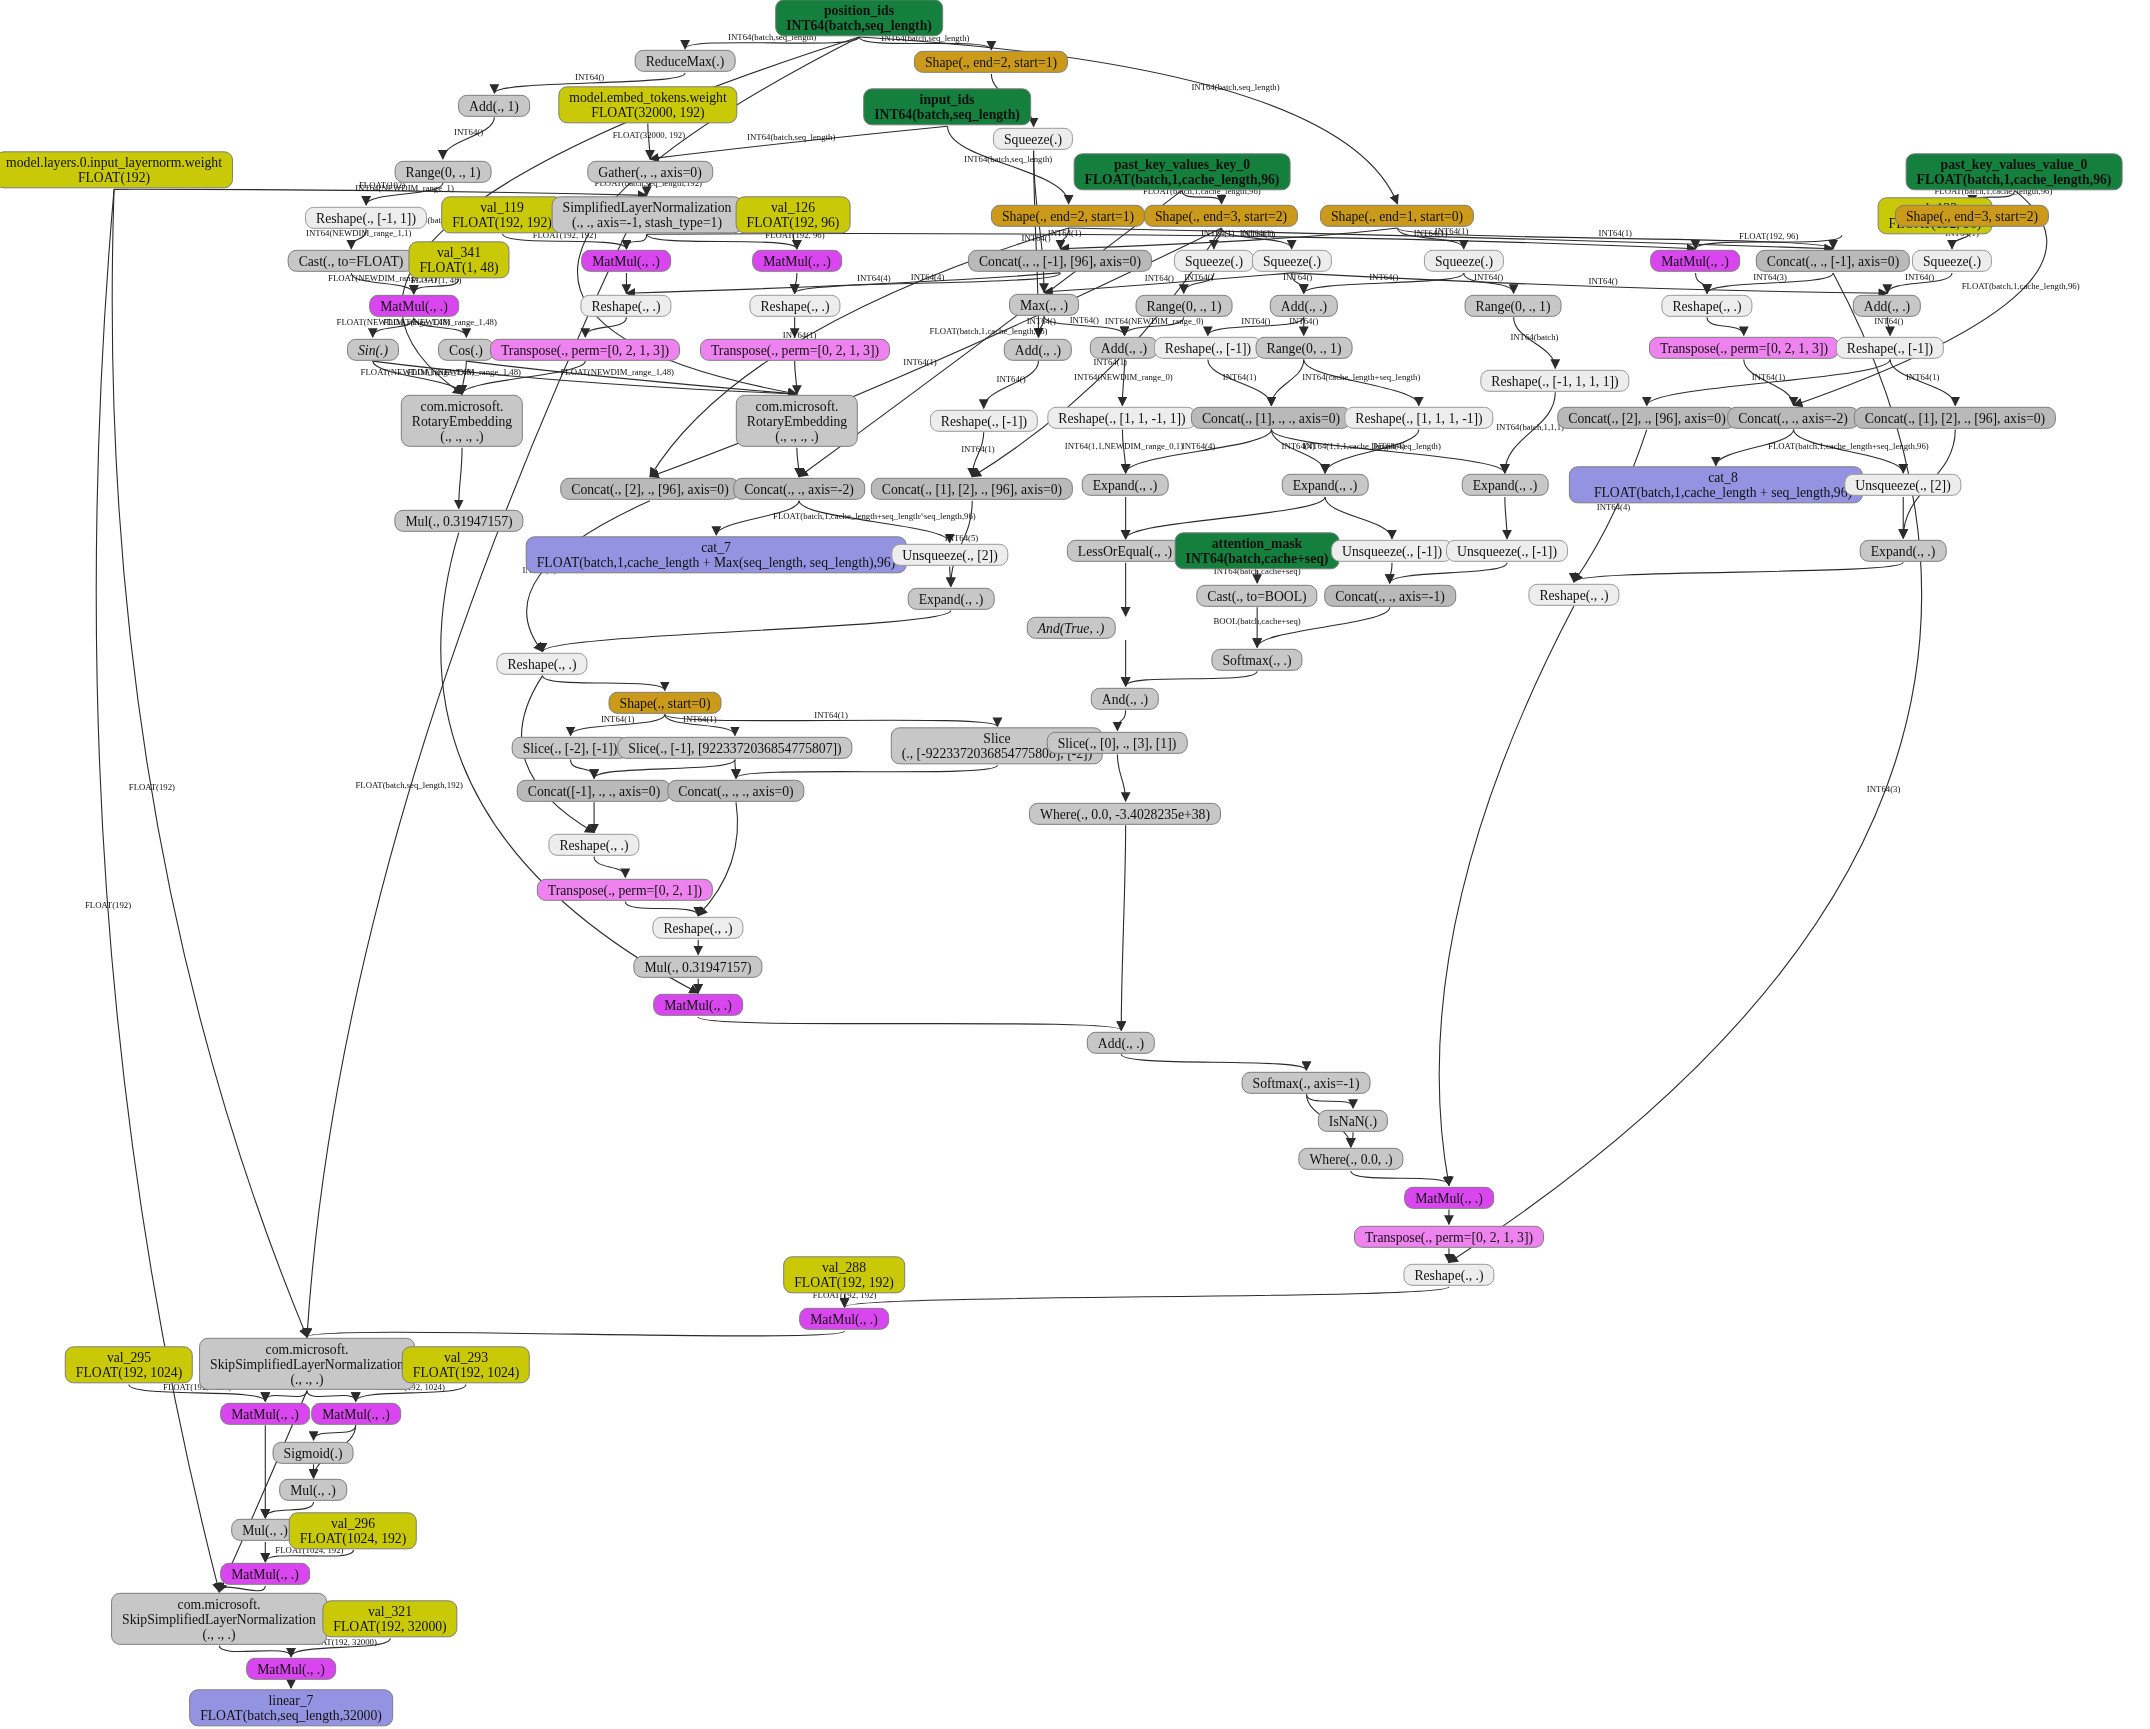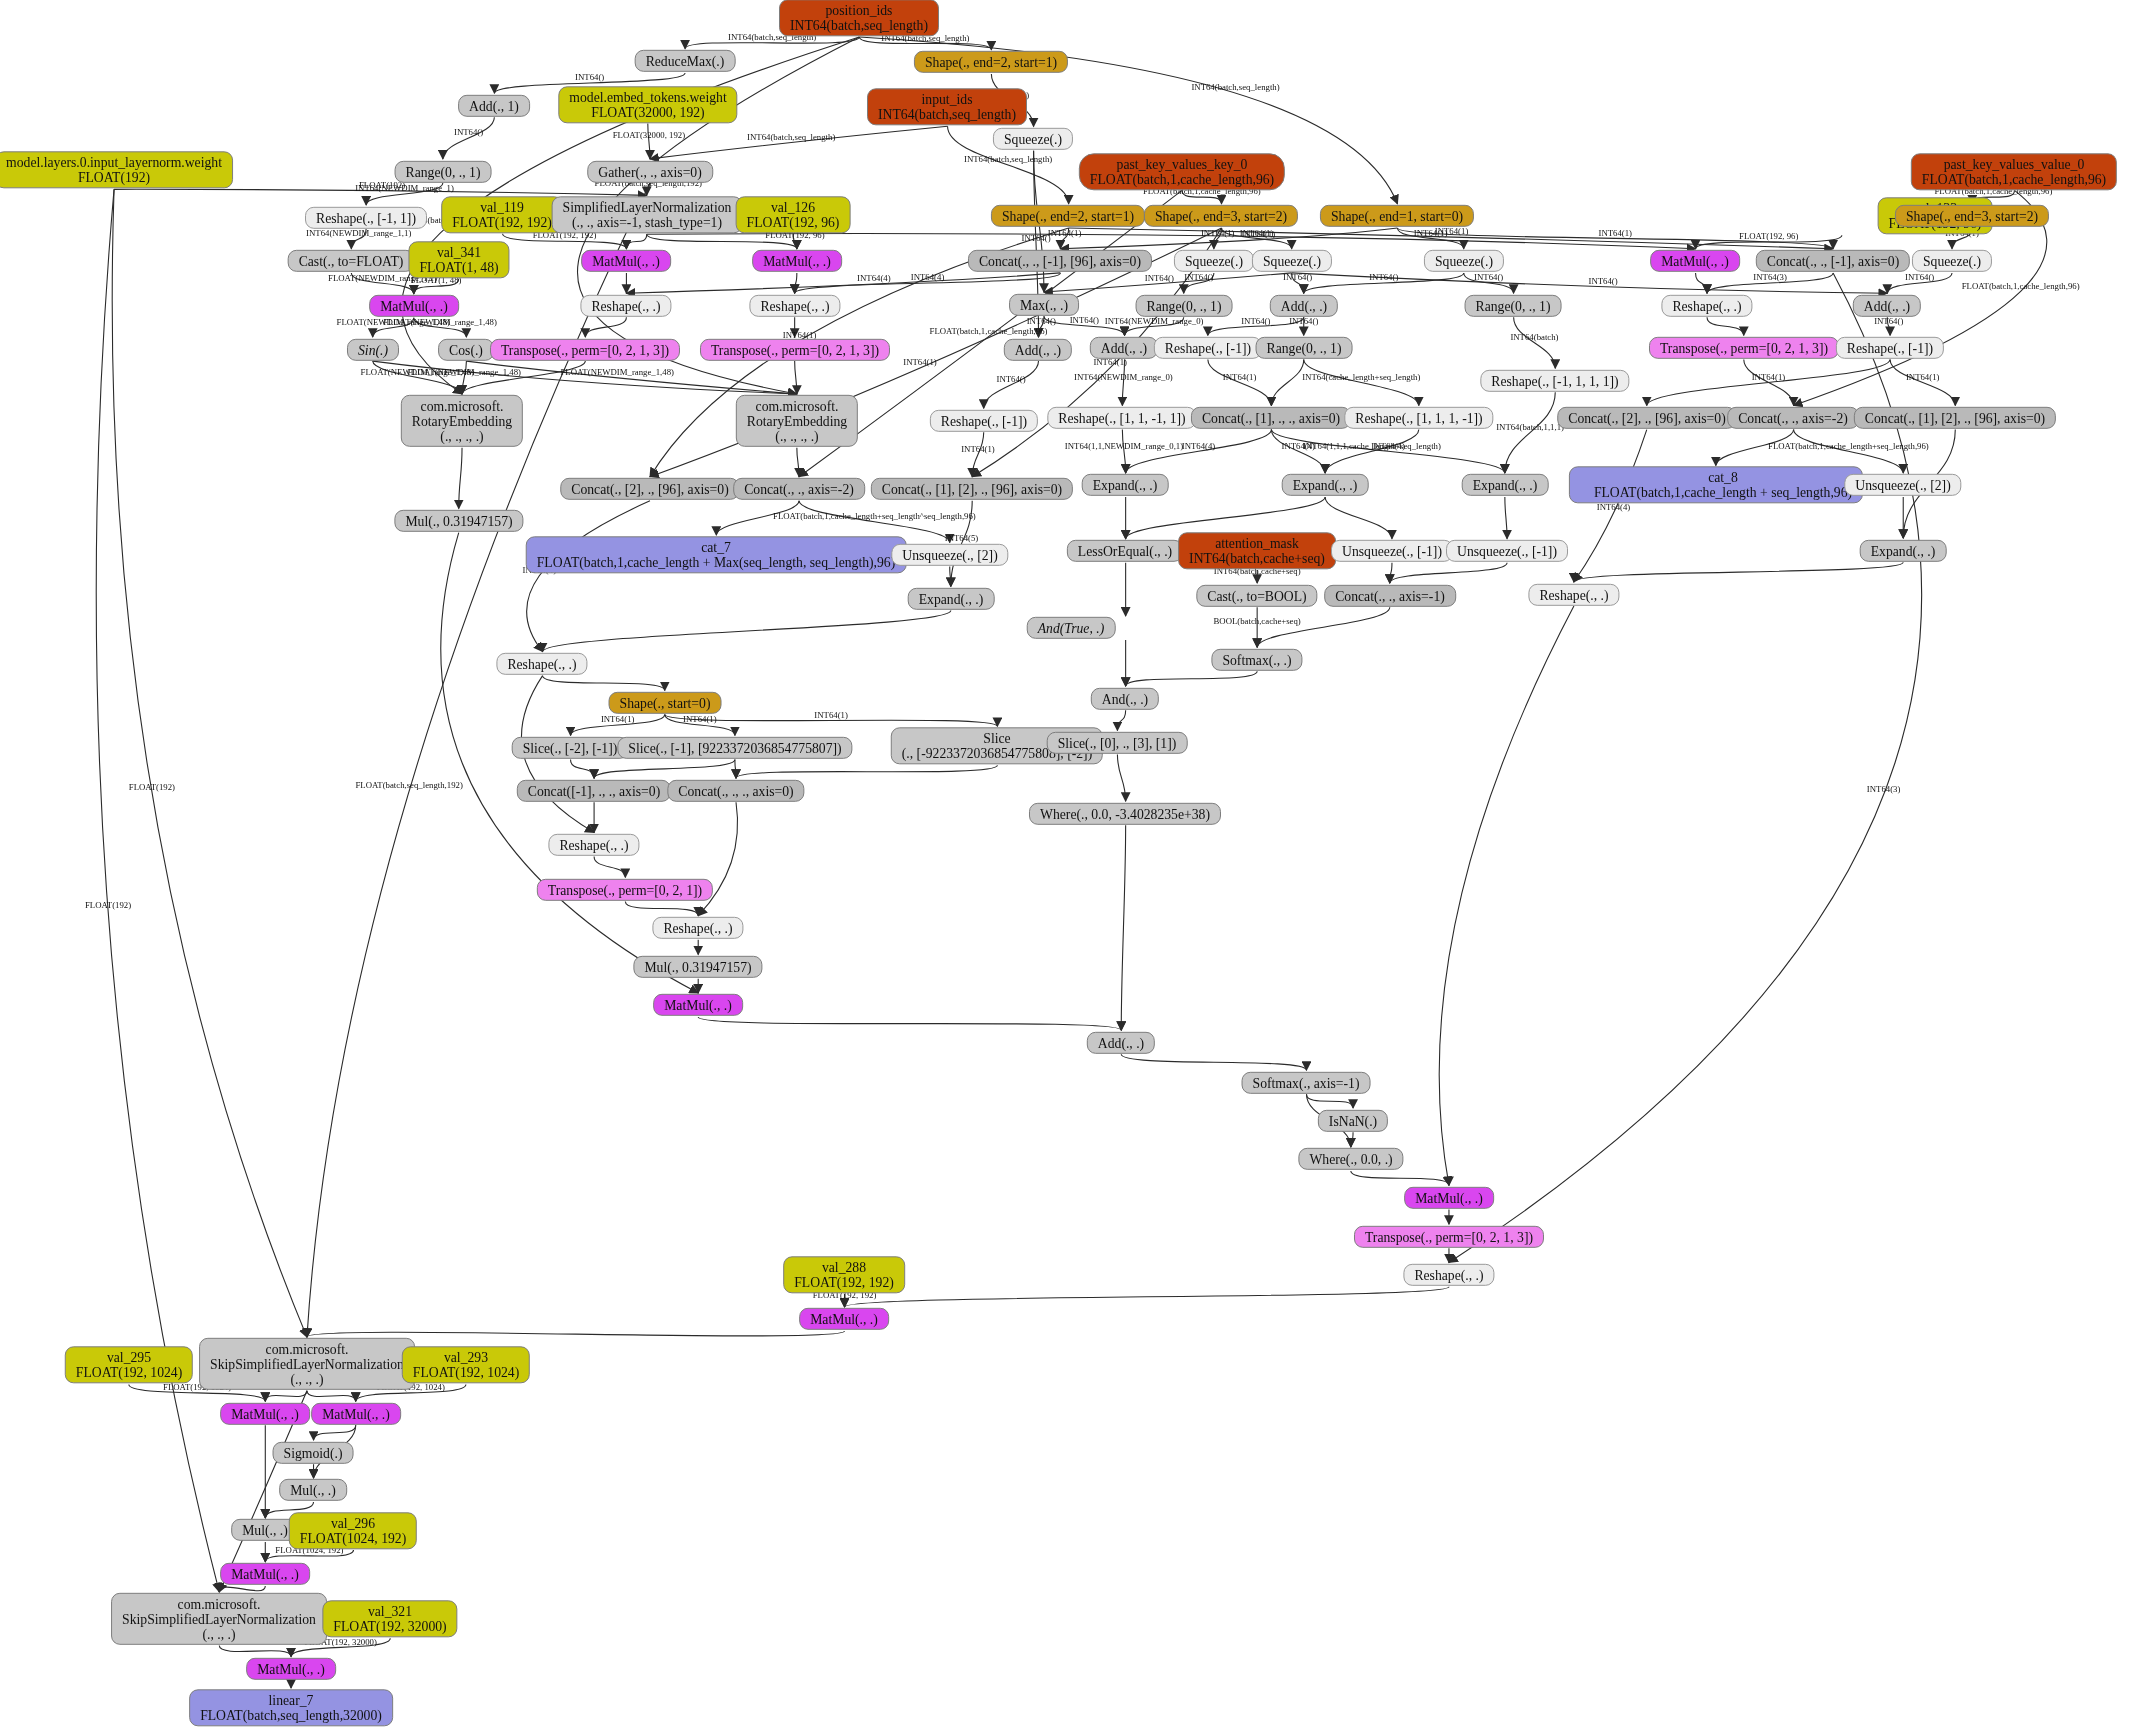--- a/index.html
+++ b/index.html
@@ -11,21 +11,21 @@
   .node{position:absolute;transform:translate(-50%,-50%);border:1.1px solid #7d7d7d;
         border-radius:8.8px;font-size:13.7px;line-height:15px;text-align:center;
         padding:2.7px 10px;white-space:nowrap;color:#111;}
   .k-op{background:#c7c7c7;}
   .k-light{background:#ededed;border-color:#9a9a9a;}
   .k-concat{background:#b9b9b9;}
   .k-matmul{background:#d946ef;}
   .k-transpose{background:#ee82ee;}
   .k-shape{background:#cc9a1a;}
   .k-init{background:#c9c908;}
-  .k-input{background:#c2410c;}
+  .k-input{background:#15803d;font-weight:bold;}
   .k-output{background:#9493e2;}
 </style>
 </head>
 <body>
 
 <div id="canvas" style="width: 2151px; height: 1730px;">
   <svg id="edge-layer" xmlns="http://www.w3.org/2000/svg" viewBox="0 0 3925 3157" width="2151" height="1730">
     <defs>
       <marker id="arrow" viewBox="0 0 10 10" refX="9" refY="5" markerWidth="9" markerHeight="9" orient="auto-start-reverse">
         <path d="M 0 0 L 10 5 L 0 10 z" fill="#2b2b2b"></path>
@@ -451,21 +451,21 @@
       </div>
       <div class="node k-light" style="left: 698px; top: 928px;">
         <div>Reshape(., .)</div>
       </div>
       <div class="node k-op" style="left: 698px; top: 967px;">
         <div>Mul(., 0.31947157)</div>
       </div>
       <div class="node k-matmul" style="left: 698px; top: 1005px;">
         <div>MatMul(., .)</div>
       </div>
-      <div class="node k-input" style="left: 1182px; top: 172px; border-radius: 15px;">
+      <div class="node k-input" style="left: 1182px; top: 172px;">
         <div>past_key_values_key_0</div>
         <div>FLOAT(batch,1,cache_length,96)</div>
       </div>
       <div class="node k-input" style="left: 2014px; top: 172px;">
         <div>past_key_values_value_0</div>
         <div>FLOAT(batch,1,cache_length,96)</div>
       </div>
       <div class="node k-shape" style="left: 1221px; top: 216px;">
         <div>Shape(., end=3, start=2)</div>
       </div>

